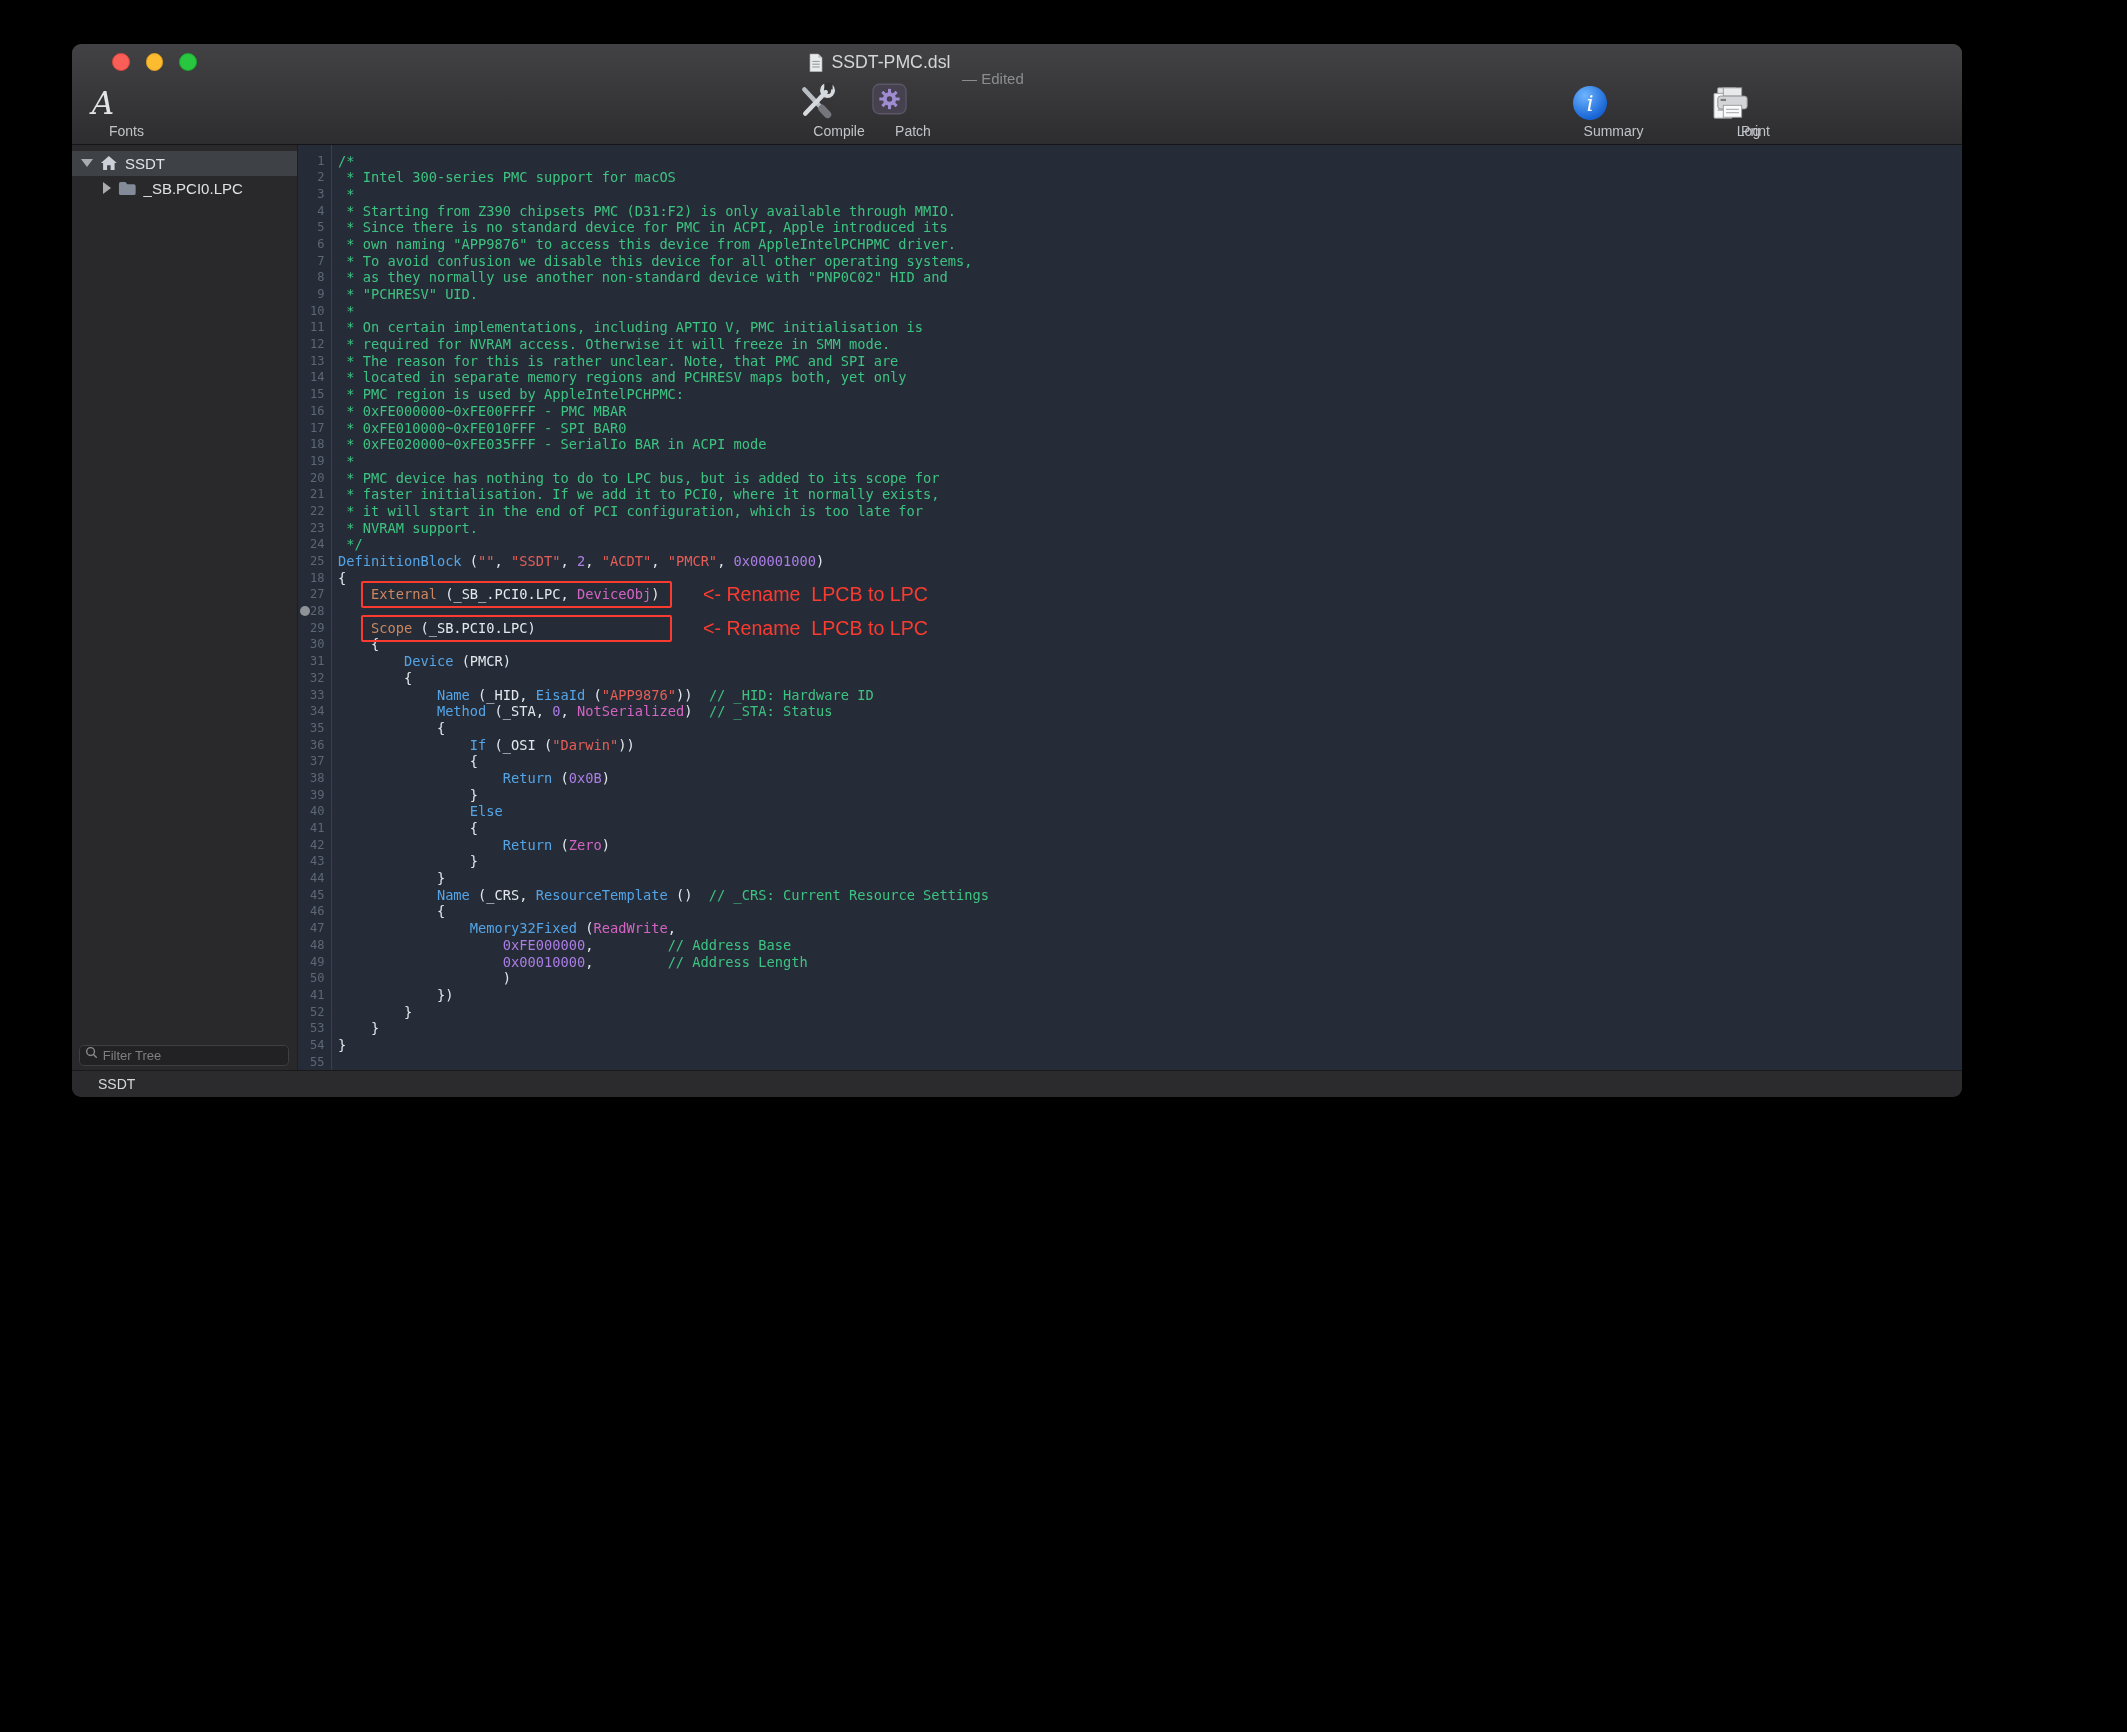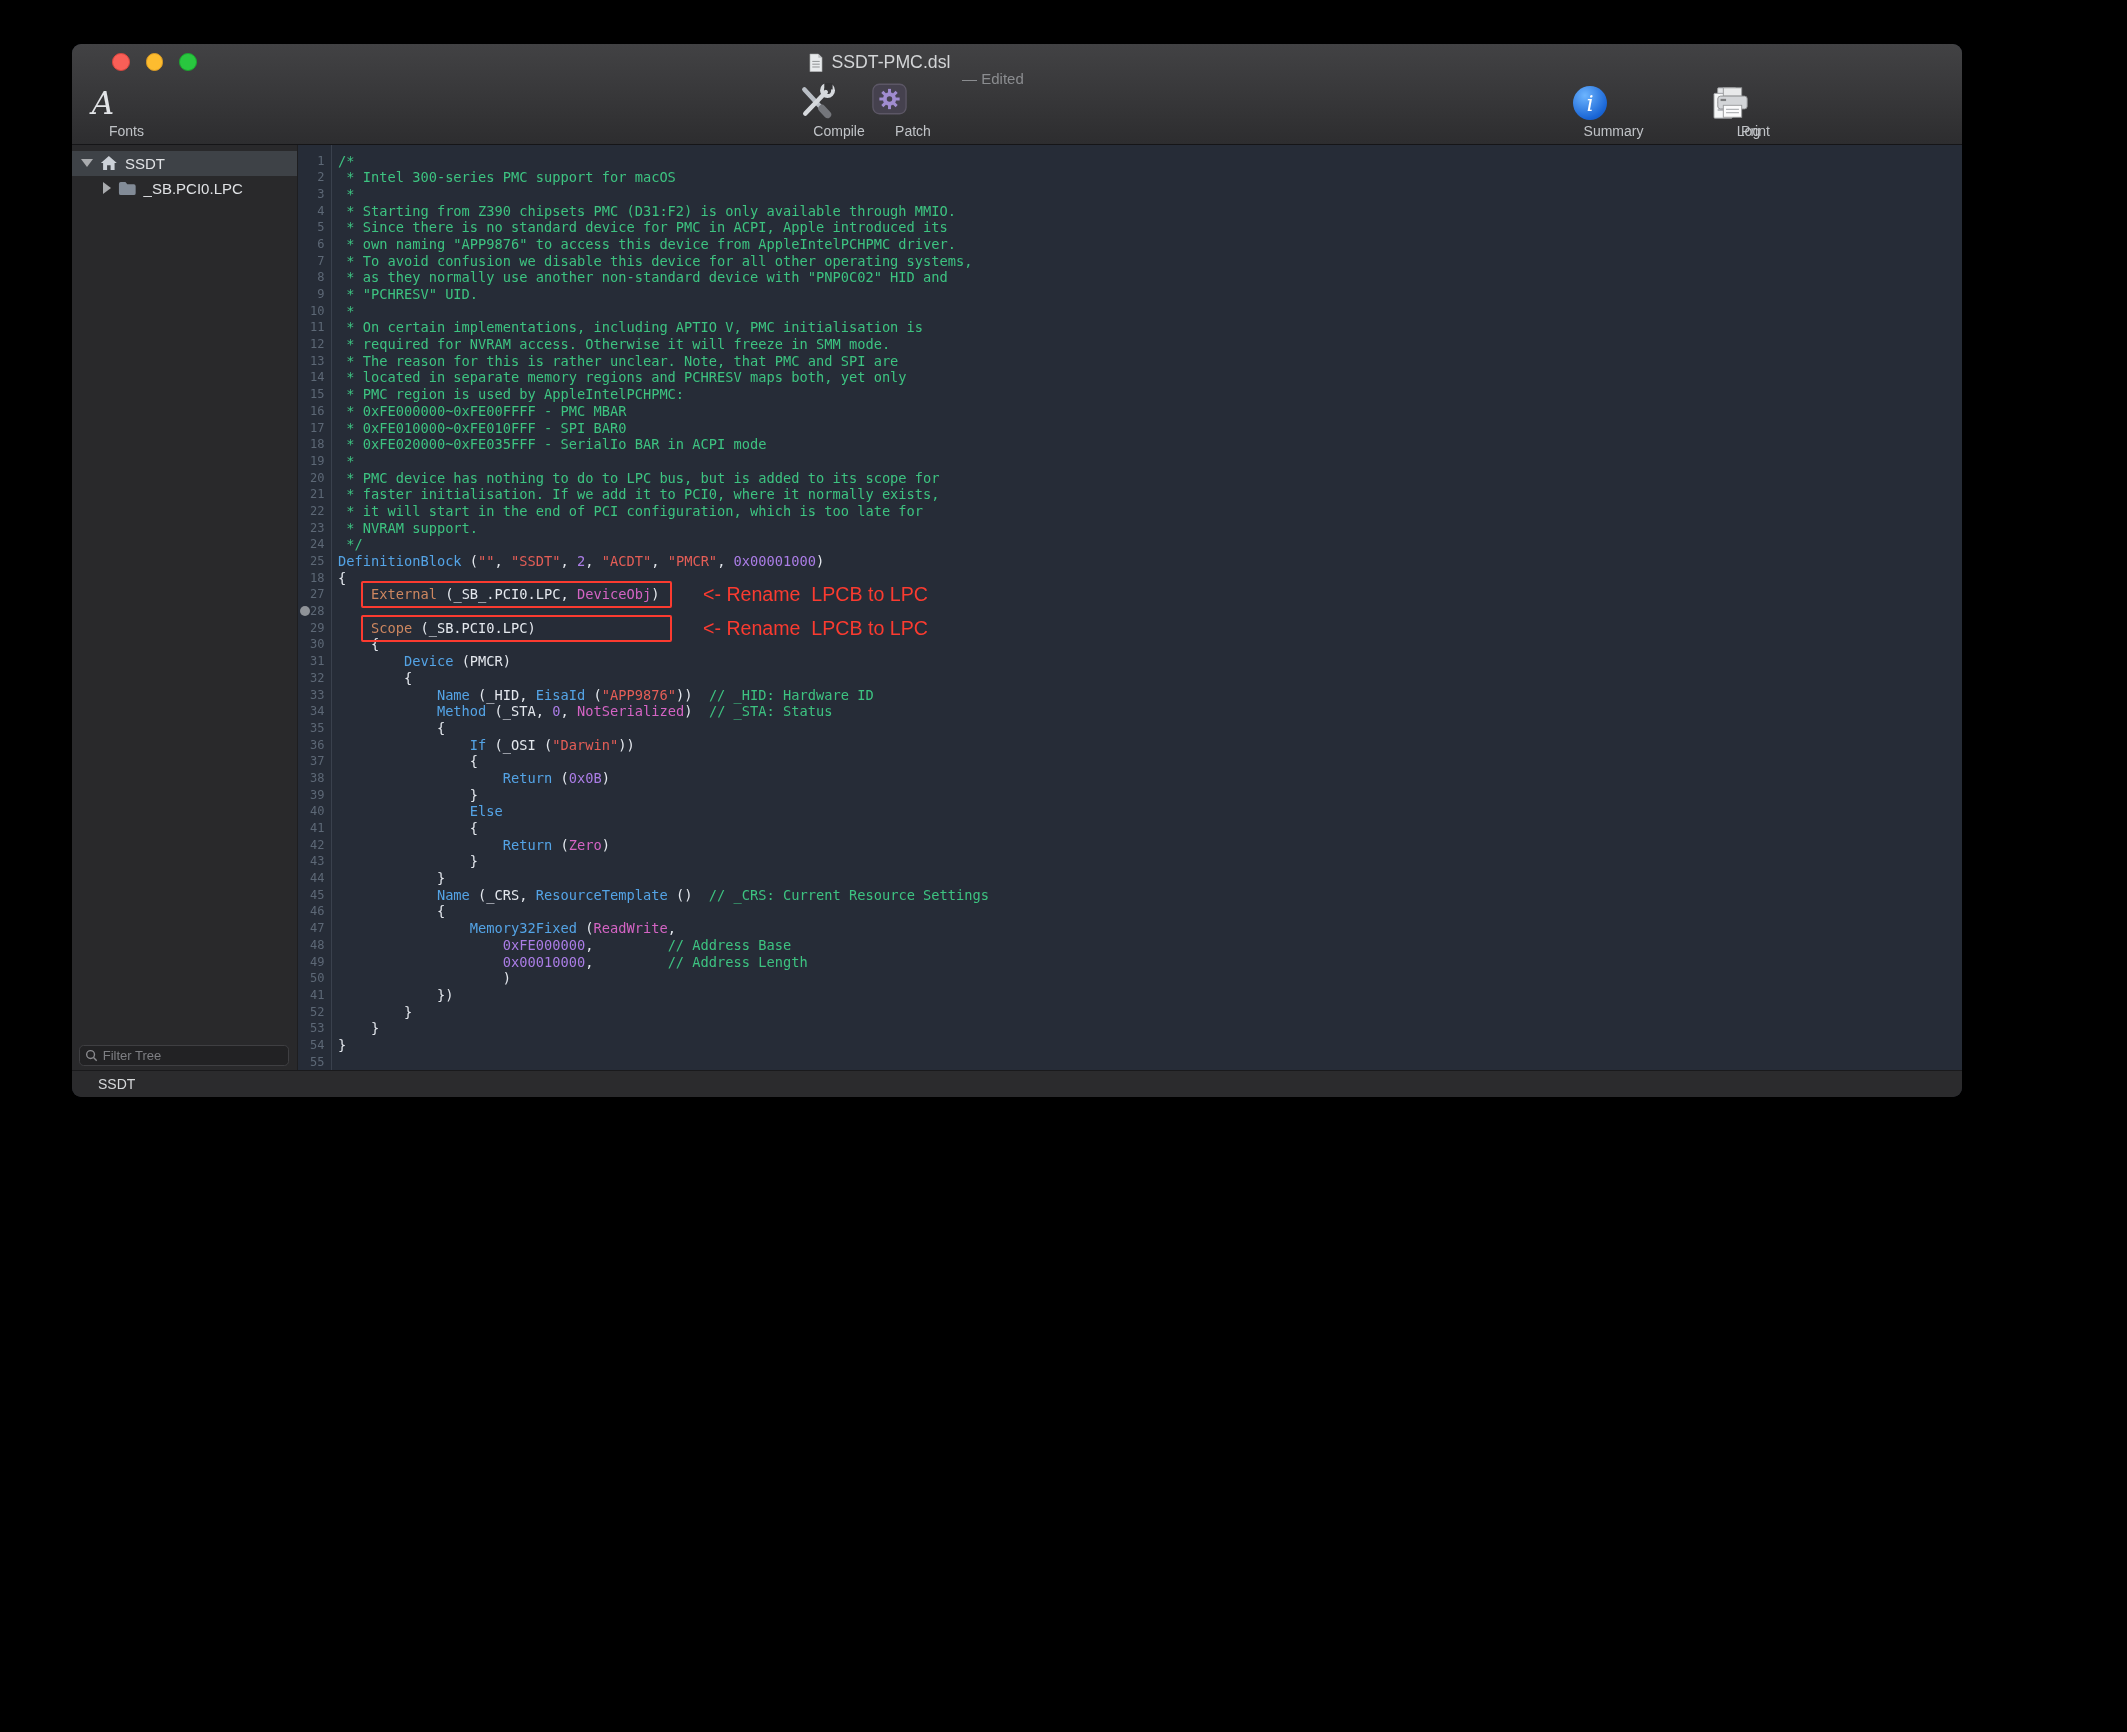--- a/index.html
+++ b/index.html
@@ -44,21 +44,21 @@
   .tree-row { height:25px; display:flex; align-items:center; font-size:15px; color:#e0e2e5; }
   .tree-row.selected { background:#3e4247; }
   .row-root { padding-left:9.3px; }
   .row-child { padding-left:31px; }
   .tri { width:0; height:0; display:inline-block; margin-right:6.5px; }
   .tri.down  { border-left:6.5px solid transparent; border-right:6.5px solid transparent; border-top:8.4px solid #a9abae; }
   .tri.right { border-top:6.5px solid transparent; border-bottom:6.5px solid transparent; border-left:8.4px solid #a9abae; }
   .tree-icon { margin-right:7.5px; display:inline-flex; }
   .filter-field { position:absolute; left:6.5px; right:8.4px; bottom:3.7px; height:21.4px;
                   background:#222224; border:0.9px solid #3f3f42; border-radius:4.7px;
-                  display:flex; align-items:center; padding:0 5.6px; gap:4.7px; }
+                  display:flex; padding:0 5.6px; gap:4.7px; }
   .filter-input { flex:1; background:transparent; border:none; outline:none;
                   font-family:"Liberation Sans",sans-serif; font-size:13px; color:#cfd0d2; min-width:0; }
   .filter-input::placeholder { color:#7e7f83; }
 
   
   .editor { flex:1; position:relative; background:#262c37; border-left:0.9px solid #1e1e20;
             overflow:hidden; font-family:"DejaVu Sans Mono", monospace;
             font-size:13.7px; line-height:16.7px; }
   .gutter { position:absolute; left:0; top:0; bottom:0; width:34px;
             border-right:0.9px solid #3a414d; padding-top:7.5px; }

